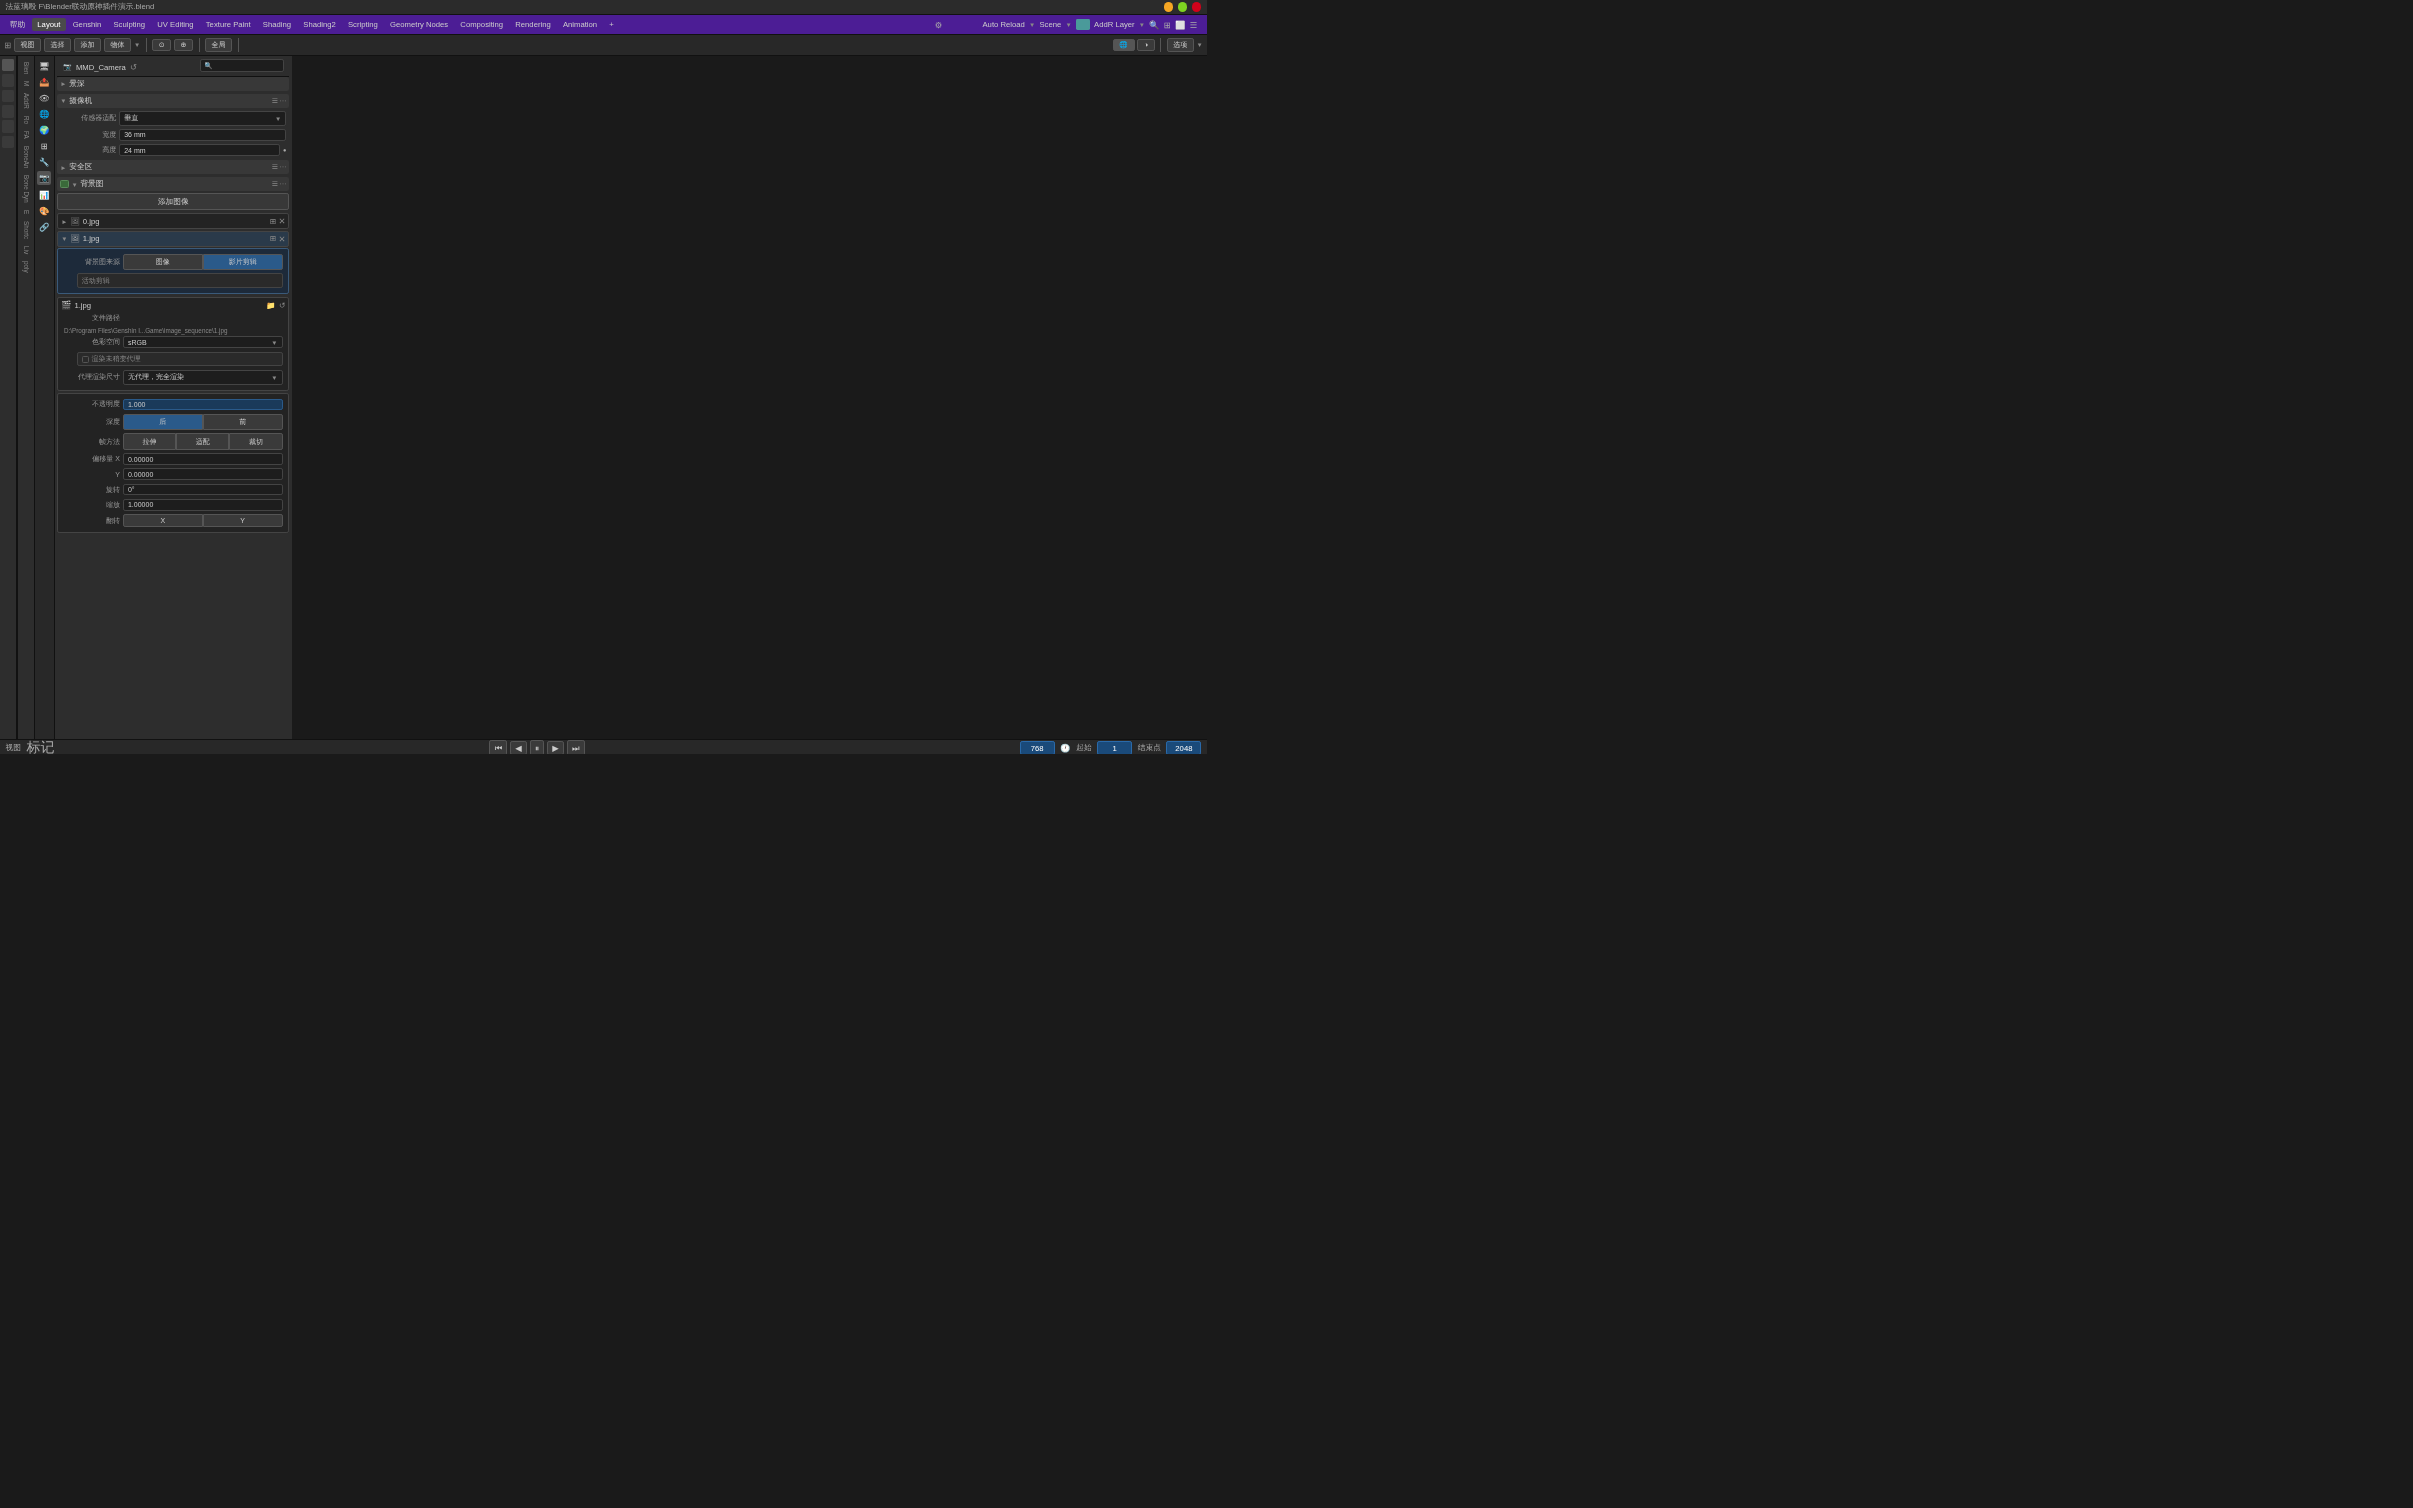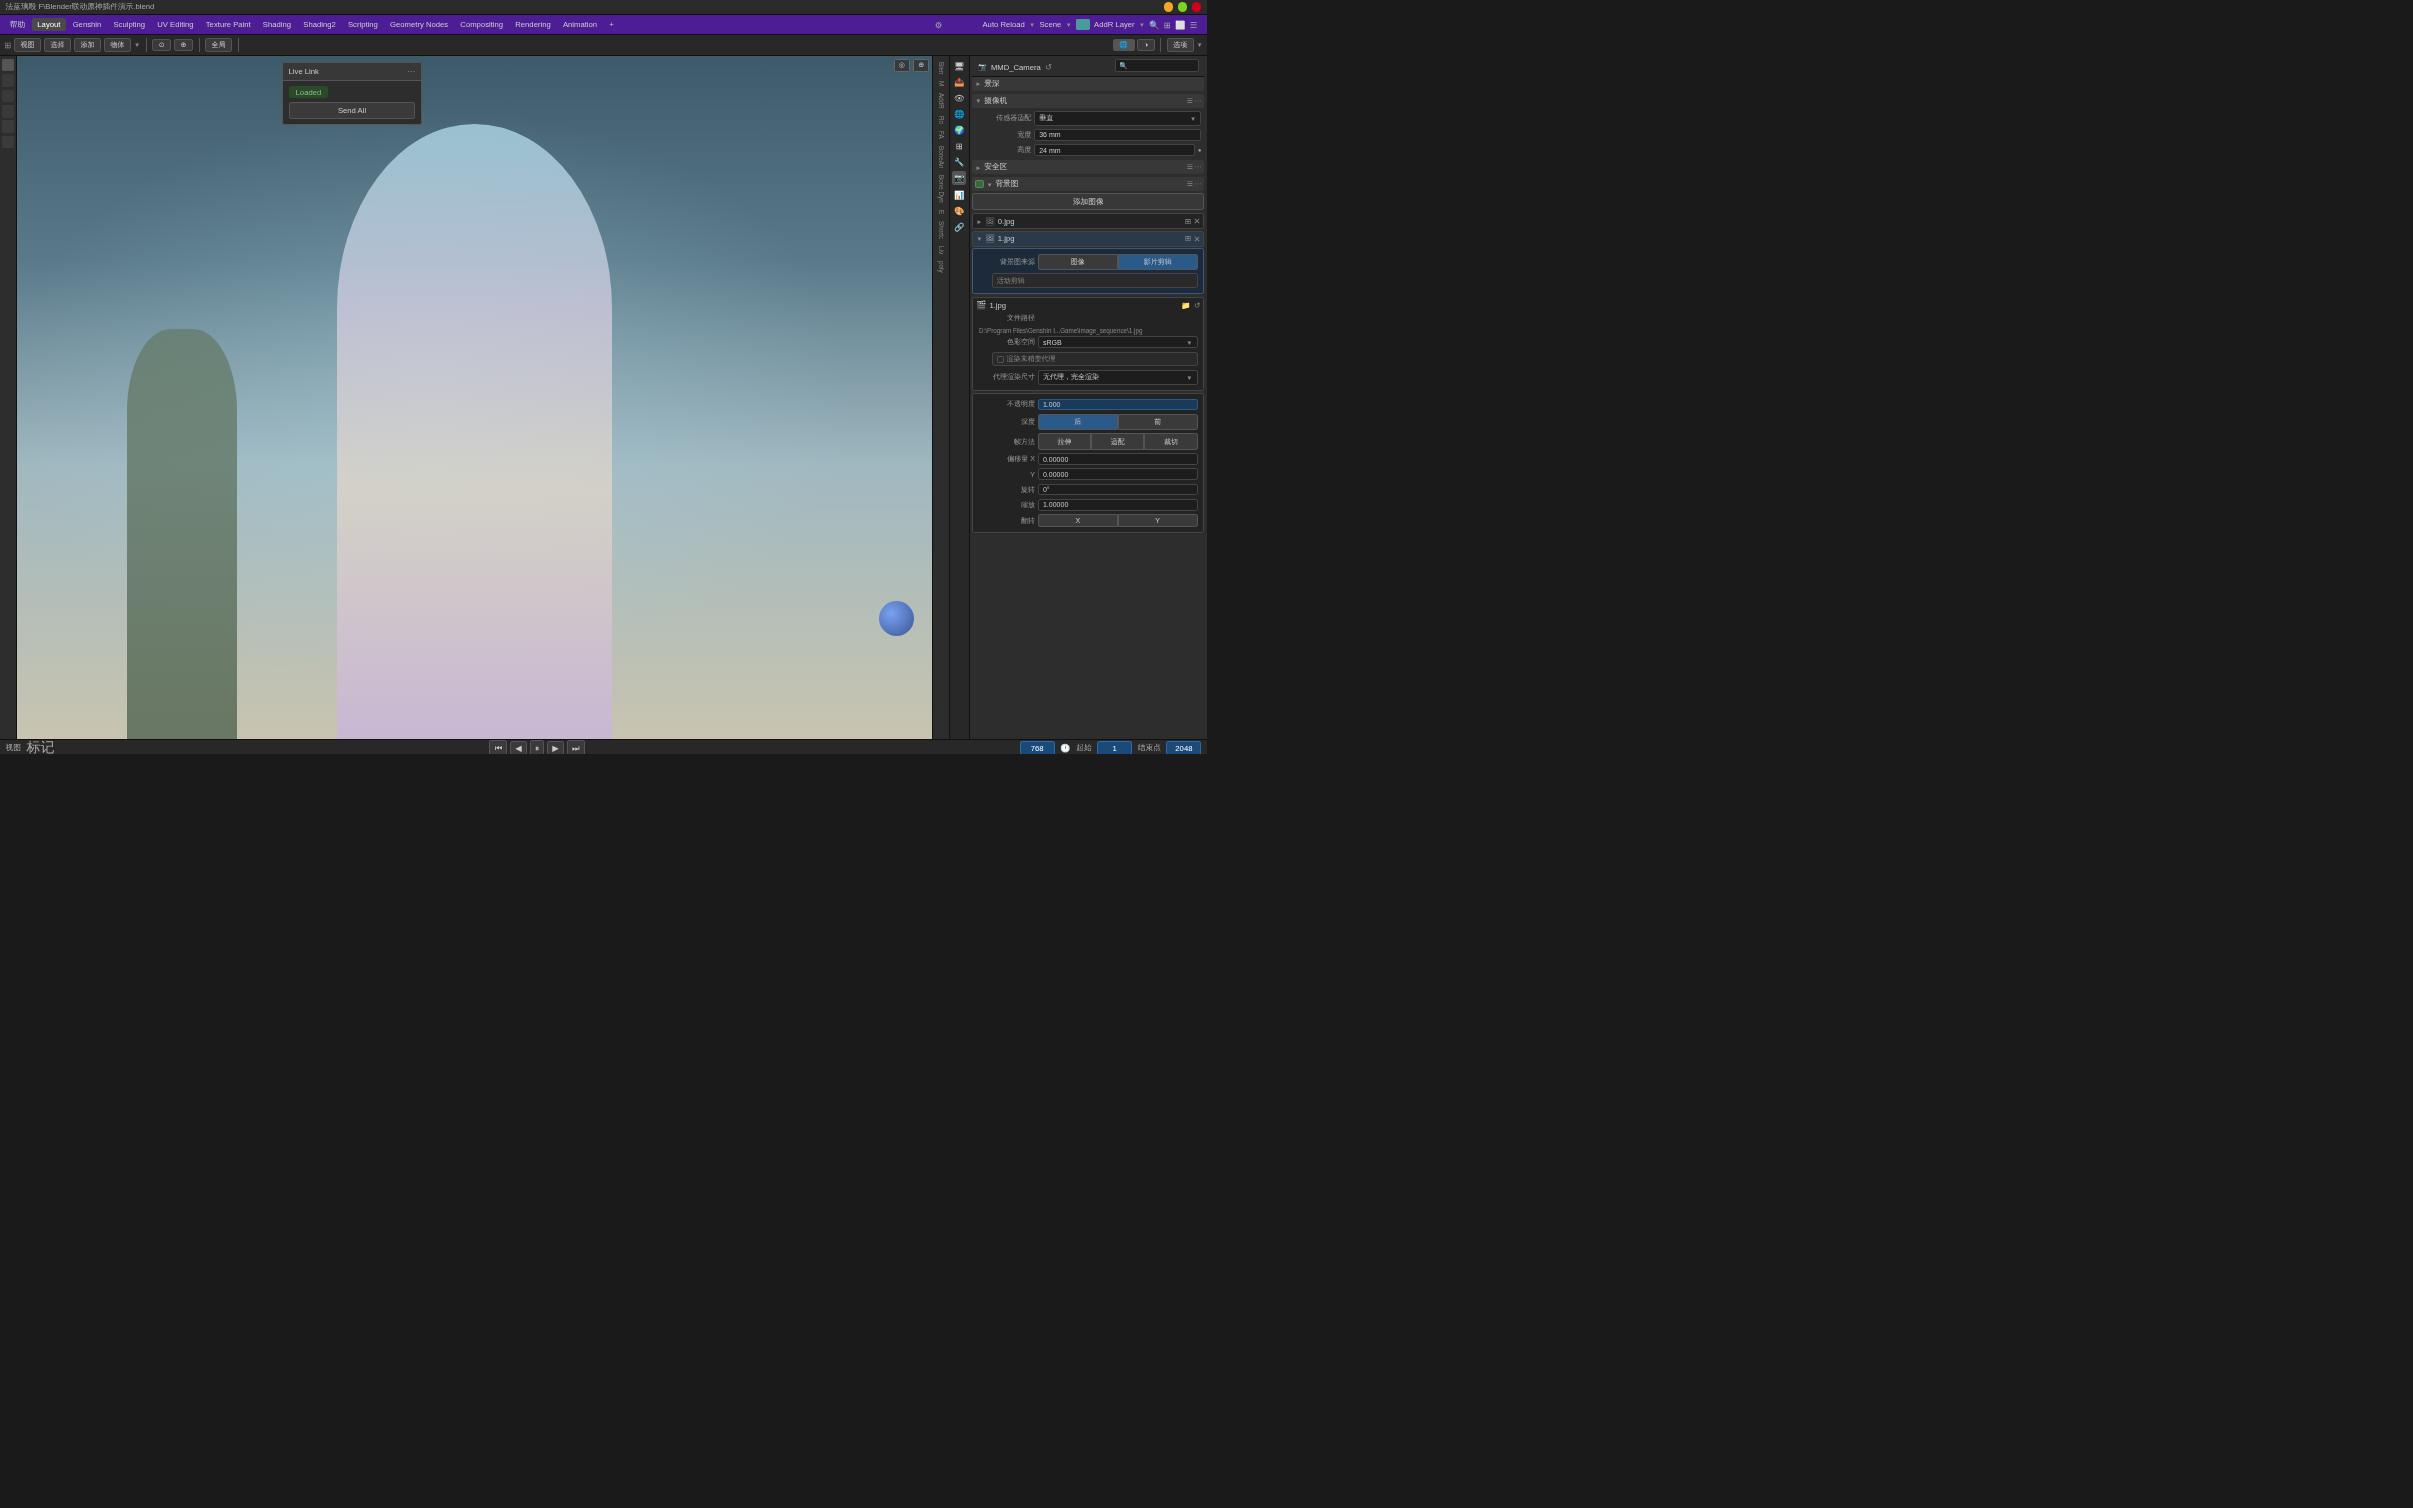--- a/index.html
+++ b/index.html
@@ -550,47 +550,20 @@
 
   <div id="left-panel">
     <div class="left-icon" style="background:#555;"></div>
     <div class="left-icon"></div>
     <div class="left-icon"></div>
     <div class="left-icon"></div>
     <div class="left-icon"></div>
     <div class="left-icon"></div>
   </div>
 
-  <div id="viewport">
-    <div id="viewport-img">
-      <div class="char-bg"></div>
-      <div class="char2-silhouette"></div>
-      <div class="char-silhouette"></div>
-
-      <div style="position:absolute;bottom:15%;right:2%;width:35px;height:35px;background:radial-gradient(circle at 35% 35%, #6a9aff, #1a3a8a);border-radius:50%;opacity:0.8;"></div>
-    </div>
-
-    <div id="live-link-popup">
-      <div id="live-link-header">
-        <span class="title">Live Link</span>
-        <span style="font-size:8.4px;color:#888;">⋯</span>
-      </div>
-      <div id="live-link-body">
-        <div>
-          <span class="loaded-badge">Loaded</span>
-        </div>
-        <div class="send-all-btn">Send All</div>
-      </div>
-    </div>
-
-    <div class="vp-top-bar">
-      <div class="vp-btn">◎</div>
-      <div class="vp-btn">⊕</div>
-    </div>
-  </div>
 
   <div id="right-strip">
     <span class="rs-label">Bien</span>
     <span class="rs-label">M</span>
     <span class="rs-label">AddR</span>
     <span class="rs-label">Ro</span>
     <span class="rs-label">FA</span>
     <span class="rs-label">BoneAn</span>
     <span class="rs-label">Bone Dyn</span>
     <span class="rs-label">E</span>

